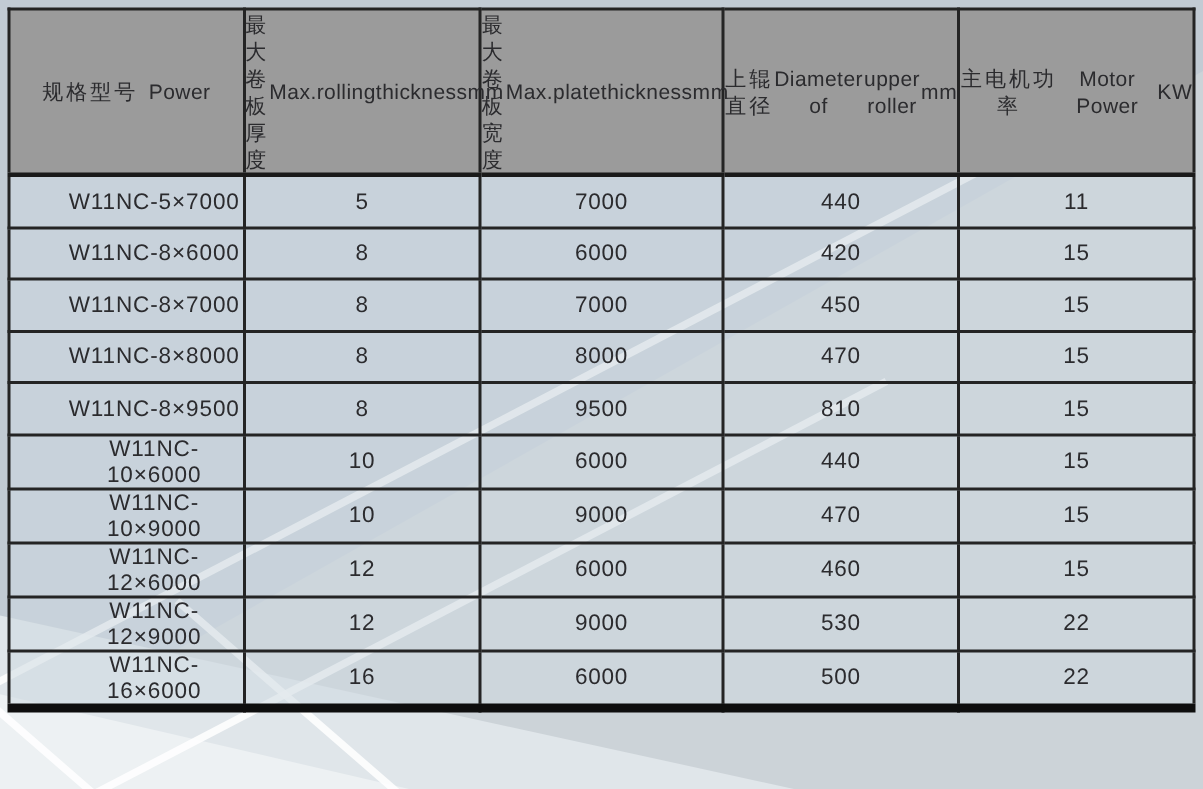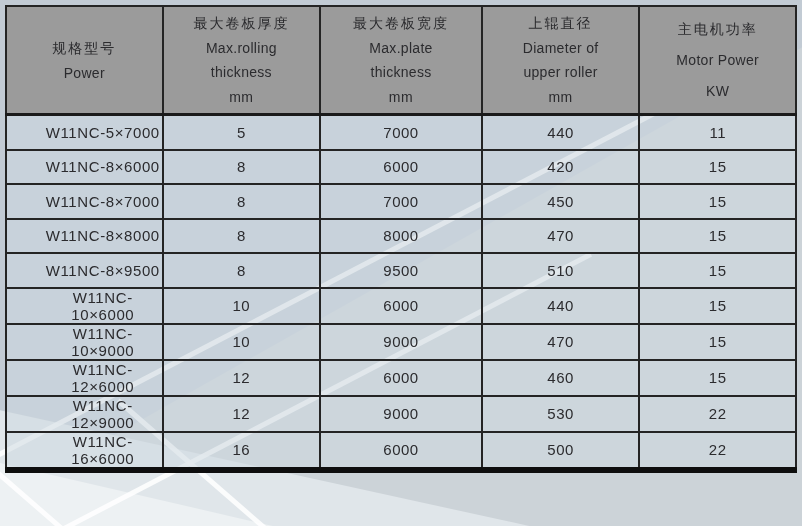--- a/index.html
+++ b/index.html
@@ -54,21 +54,21 @@
     padding: 0;
   }
   .spec-table thead th {
     background: #9b9b9b;
     height: 106px;
     border-bottom: 3px solid #1a1a1a;
     vertical-align: middle;
     font-weight: normal;
   }
   .head-stack {
-    display: flex; flex-direction: column;
+    display: flex; flex-direction: row;
     height: 100%; width: 100%;
     align-items: center;
   }
   .head-stack.centered { justify-content: center; gap: 7px; }
   .head-stack.spread   { justify-content: space-evenly; }
   .h-zh { font-size: 14px; letter-spacing: 2px; line-height: 18px; }
   .h-en { font-size: 14px; letter-spacing: 0.3px; line-height: 18px; }
   .h-unit { font-size: 14px; letter-spacing: 0.5px; line-height: 18px; text-align: right; }
   .spec-table tbody td {
     height: 32.5px;
@@ -166,21 +166,21 @@
         <td class="cell-model">W11NC-8×8000</td>
         <td class="cell-max-rolling-thickness">8</td>
         <td class="cell-max-plate-width">8000</td>
         <td class="cell-upper-roller-diameter">470</td>
         <td class="cell-motor-power">15</td>
       </tr>
       <tr>
         <td class="cell-model">W11NC-8×9500</td>
         <td class="cell-max-rolling-thickness">8</td>
         <td class="cell-max-plate-width">9500</td>
-        <td class="cell-upper-roller-diameter">510</td>
+        <td class="cell-upper-roller-diameter">810</td>
         <td class="cell-motor-power">15</td>
       </tr>
       <tr>
         <td class="cell-model">W11NC-10×6000</td>
         <td class="cell-max-rolling-thickness">10</td>
         <td class="cell-max-plate-width">6000</td>
         <td class="cell-upper-roller-diameter">440</td>
         <td class="cell-motor-power">15</td>
       </tr>
       <tr>

